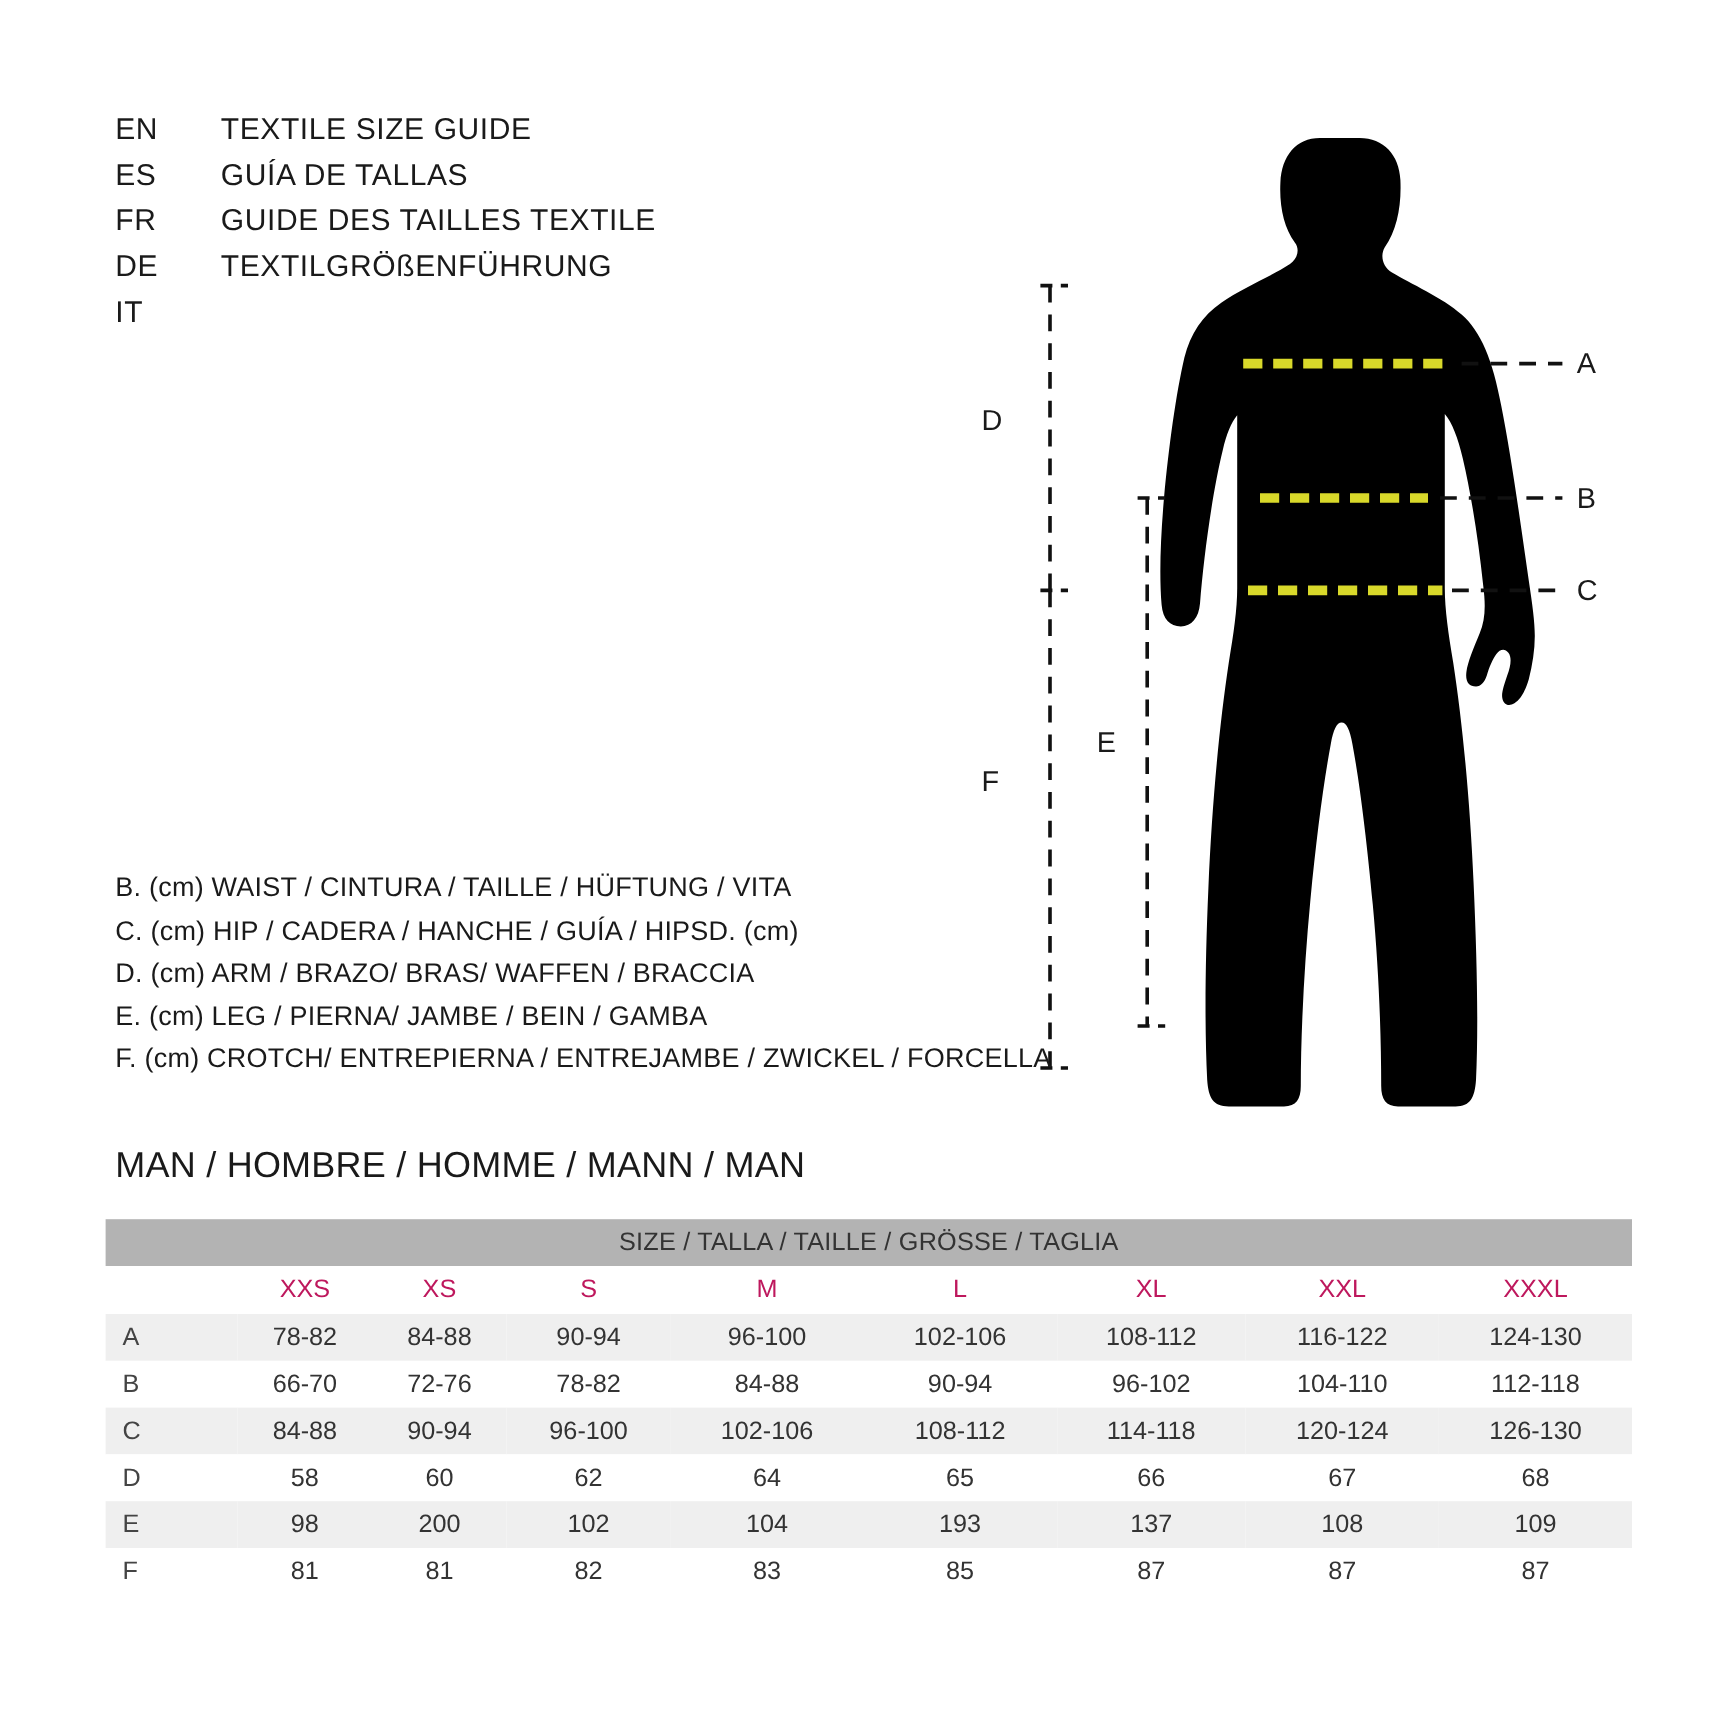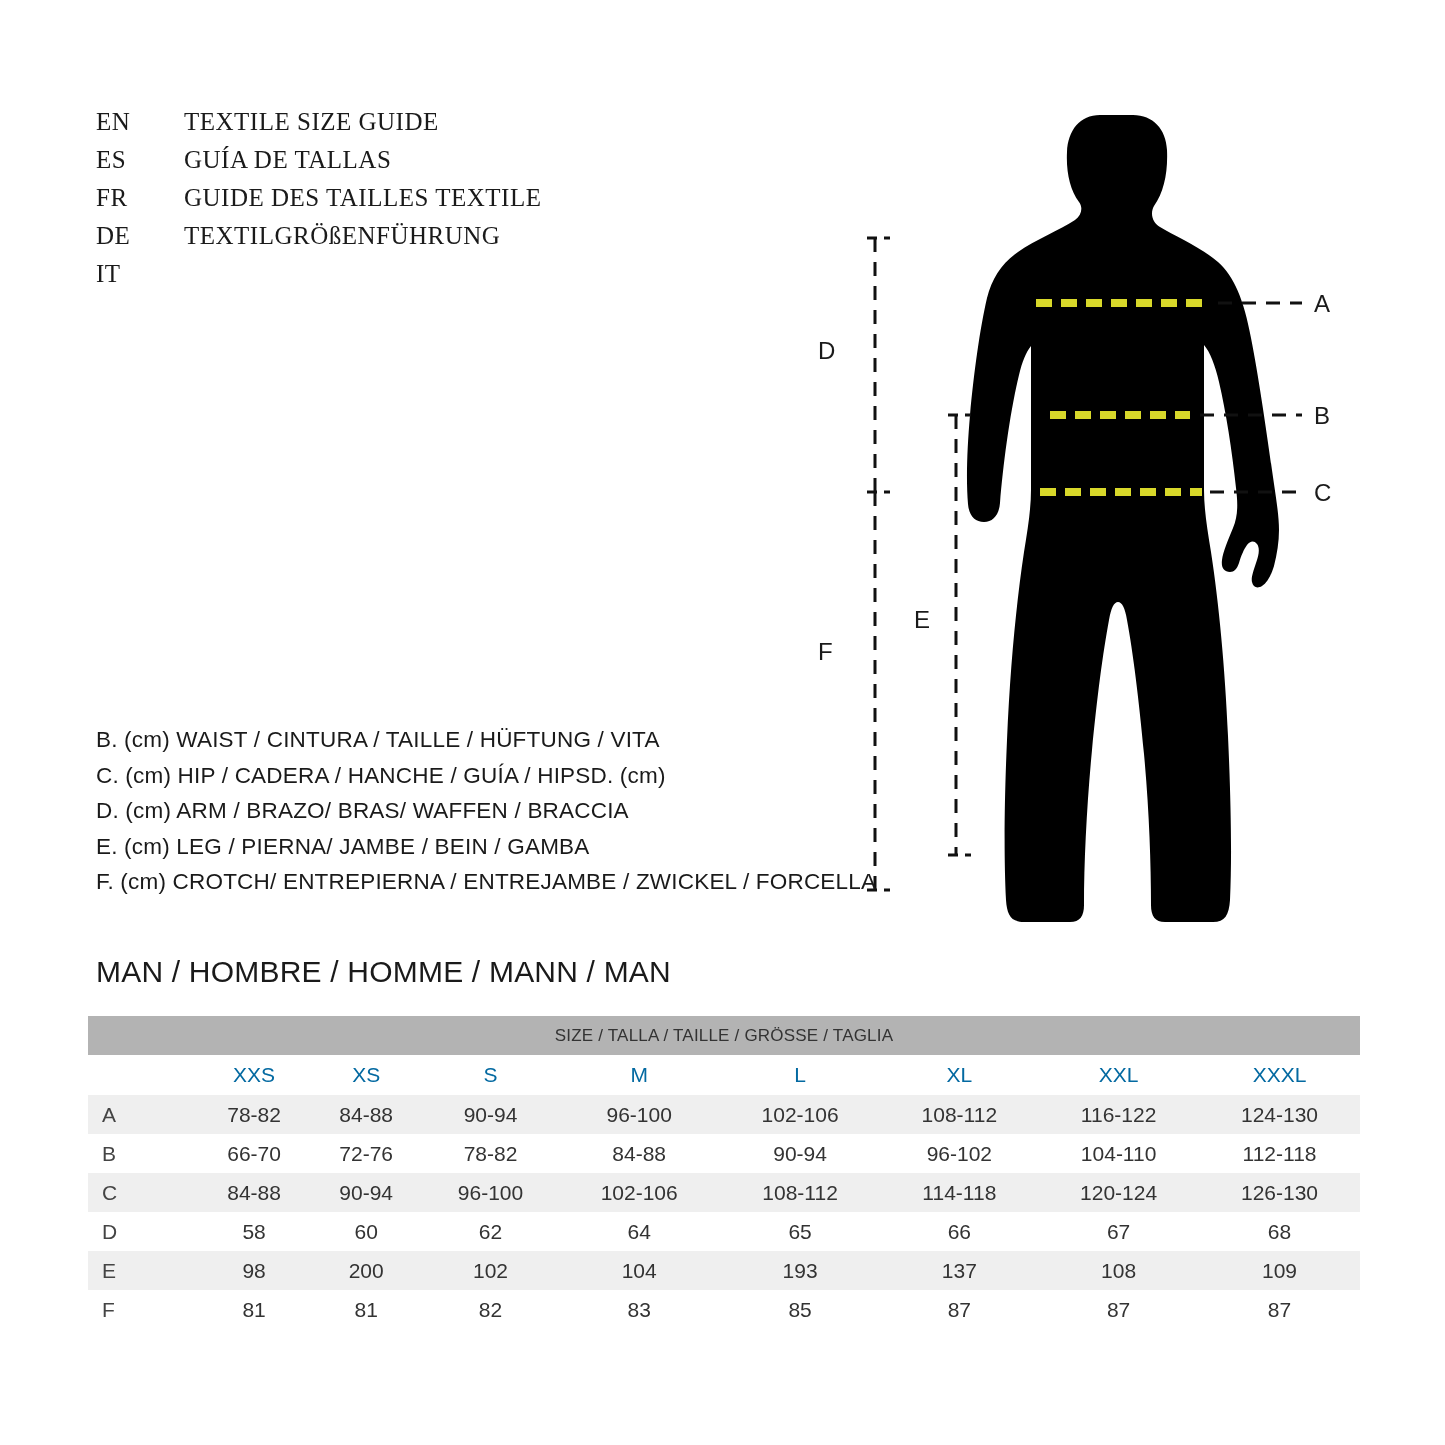--- a/index.html
+++ b/index.html
@@ -16,23 +16,22 @@
     width: 1445px;
     height: 1445px;
     background: #ffffff;
     overflow: hidden;
   }
 
   
   .titles {
     position: absolute;
     left: 96px;
-    top: 103px;
+    top: 89px;
     width: 640px;
-    font-family: Liberation Serif, serif;
   }
   .title-row {
     display: flex;
     align-items: baseline;
     font-size: 25px;
     line-height: 38px;
     letter-spacing: 0.5px;
     color: #1a1a1a;
   }
   .title-lang {
@@ -83,40 +82,40 @@
     padding: 0;
     height: 39px;
     text-align: center;
     font-weight: normal;
   }
   .hdr-band td {
     background: #b3b3b3;
     color: #333333;
     text-align: left;
     padding-left: 12px;
-    font-size: 17px;
+    font-size: 21px;
     height: 36px;
     letter-spacing: 0.2px;
   }
   .col-label {
     width: 96px;
     text-align: left !important;
     padding-left: 14px !important;
     color: #444444;
   }
   tr.shaded td {
     background: #efefef;
   }
   tr.plain td {
     background: #ffffff;
   }
   tr.cols td {
     background: #ffffff;
     font-size: 21px;
-    color: #0369a1;
+    color: #be185d;
     height: 40px;
   }
 
   
   .figure {
     position: absolute;
     left: 770px;
     top: 60px;
     width: 620px;
     height: 900px;

